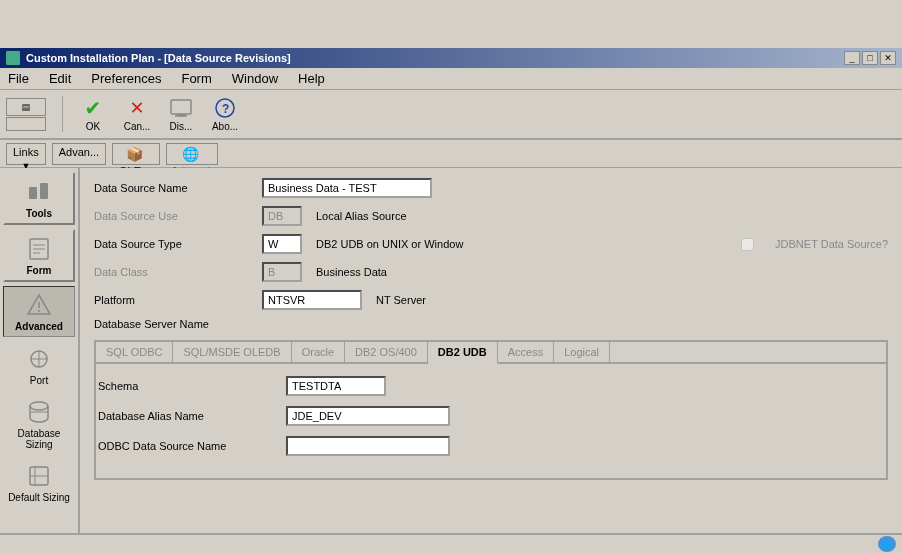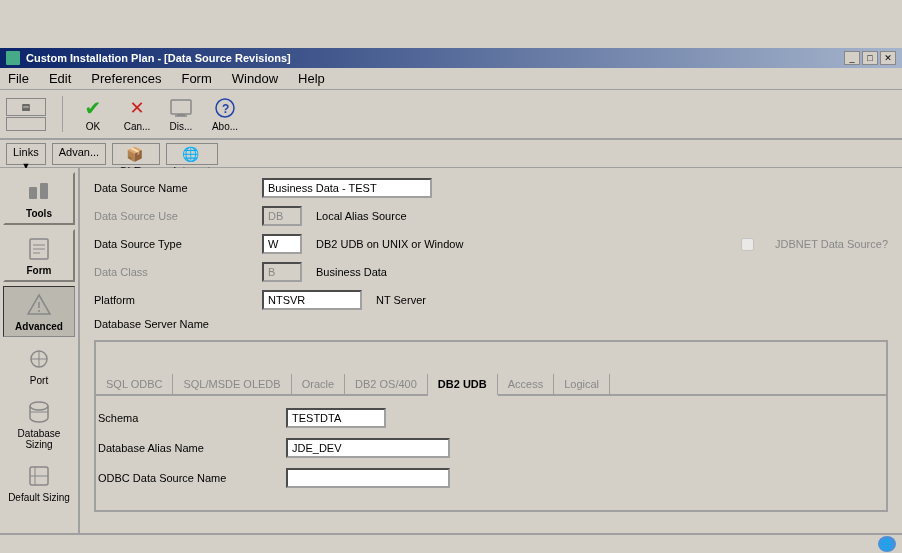--- a/index.html
+++ b/index.html
@@ -216,21 +216,20 @@
       background: #d4d0c8;
       border-bottom: 2px solid #a0a0a0;
     }
     .tab {
       padding: 4px 10px;
       font-size: 11px;
       cursor: pointer;
       border-right: 1px solid #a0a0a0;
       background: #d4d0c8;
       color: #888;
-      margin-top: 32px;
     }
     .tab.active {
       background: #d4d0c8;
       color: #000;
       border-bottom: 2px solid #d4d0c8;
       margin-bottom: -2px;
       font-weight: bold;
     }
     .tab-content {
       padding: 12px 2px;

